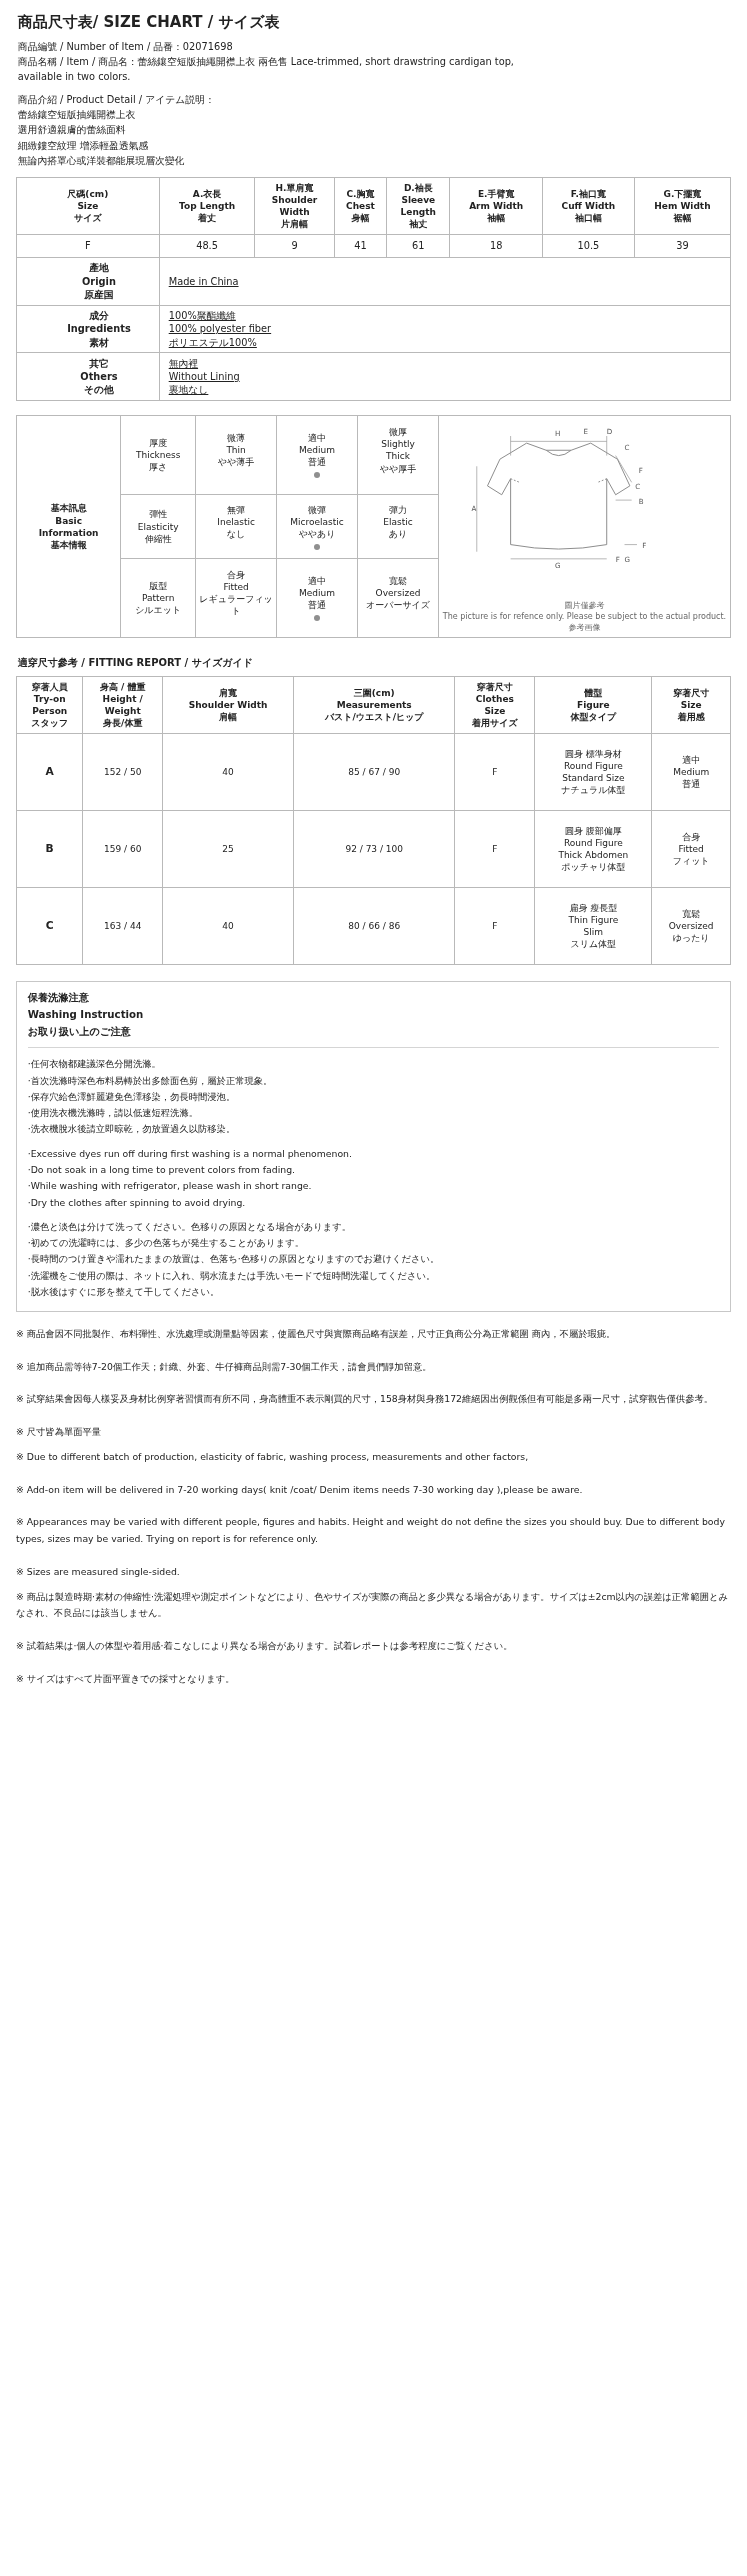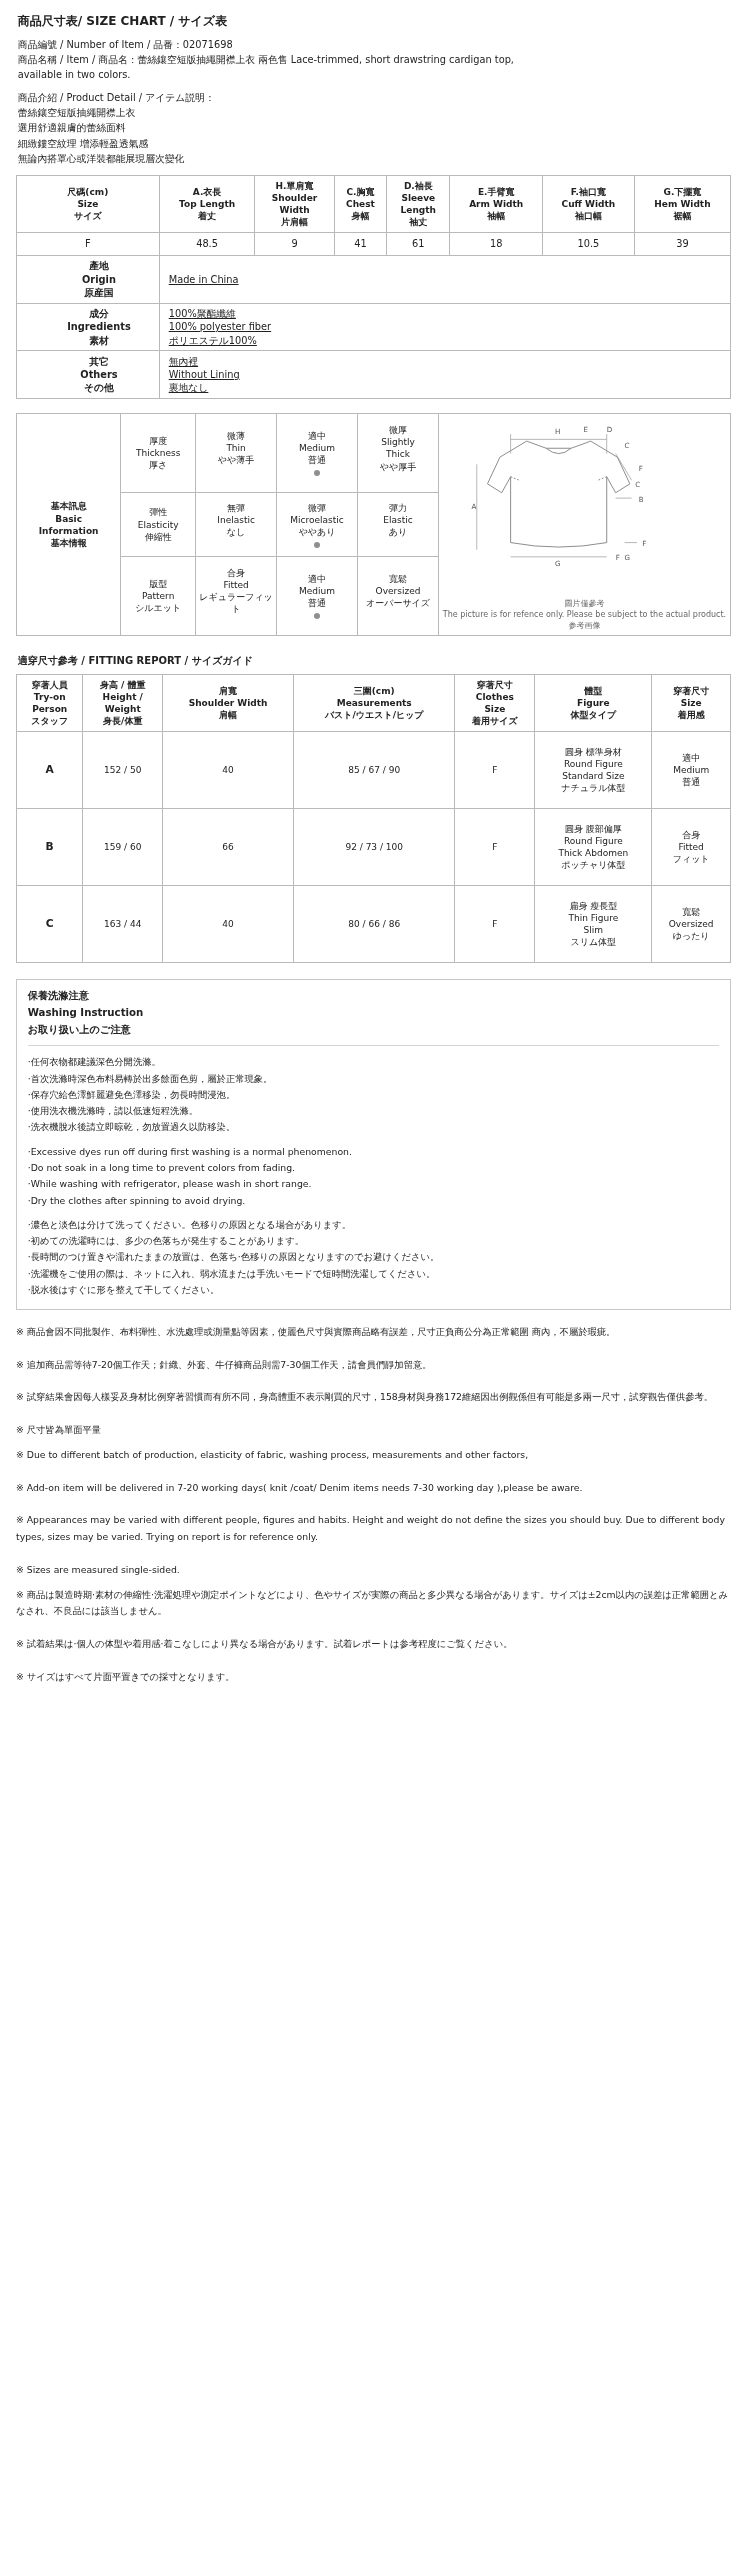--- a/index.html
+++ b/index.html
@@ -6,21 +6,21 @@
   body {
     margin: 0;
     width: 747px;
     background: #ffffff;
     font-family: "DejaVu Sans", "Liberation Sans", sans-serif;
     font-size: 9.8px;
     color: #222;
   }
   .page { width: 747px; padding: 12.5px 16px 27px 16px; }
 
-  .head-title { font-size: 12px; font-weight: bold; margin: 0 0 7.1px 1.8px; }
+  .head-title { font-size: 15px; font-weight: bold; margin: 0 0 7.1px 1.8px; }
   .head-lines { margin: 0 0 9px 1.8px; line-height: 1.55; font-size: 9.8px; }
   .head-lines div { white-space: pre-wrap; }
   .blank-line { height: 8px; }
 
   table { border-collapse: collapse; width: 100%; }
   .sz th, .sz td {
     border: 0.9px solid #b9b9b9;
     text-align: center;
     vertical-align: middle;
     padding: 3.6px 1.8px;
@@ -238,21 +238,21 @@
           <td>152 / 50</td>
           <td>40</td>
           <td>85 / 67 / 90</td>
           <td>F</td>
           <td>圓身 標準身材<br>Round Figure<br>Standard Size<br>ナチュラル体型</td>
           <td>適中<br>Medium<br>普通</td>
         </tr>
         <tr>
           <td class="person">B</td>
           <td>159 / 60</td>
-          <td>66</td>
+          <td>25</td>
           <td>92 / 73 / 100</td>
           <td>F</td>
           <td>圓身 腹部偏厚<br>Round Figure<br>Thick Abdomen<br>ポッチャリ体型</td>
           <td>合身<br>Fitted<br>フィット</td>
         </tr>
         <tr>
           <td class="person">C</td>
           <td>163 / 44</td>
           <td>40</td>
           <td>80 / 66 / 86</td>

